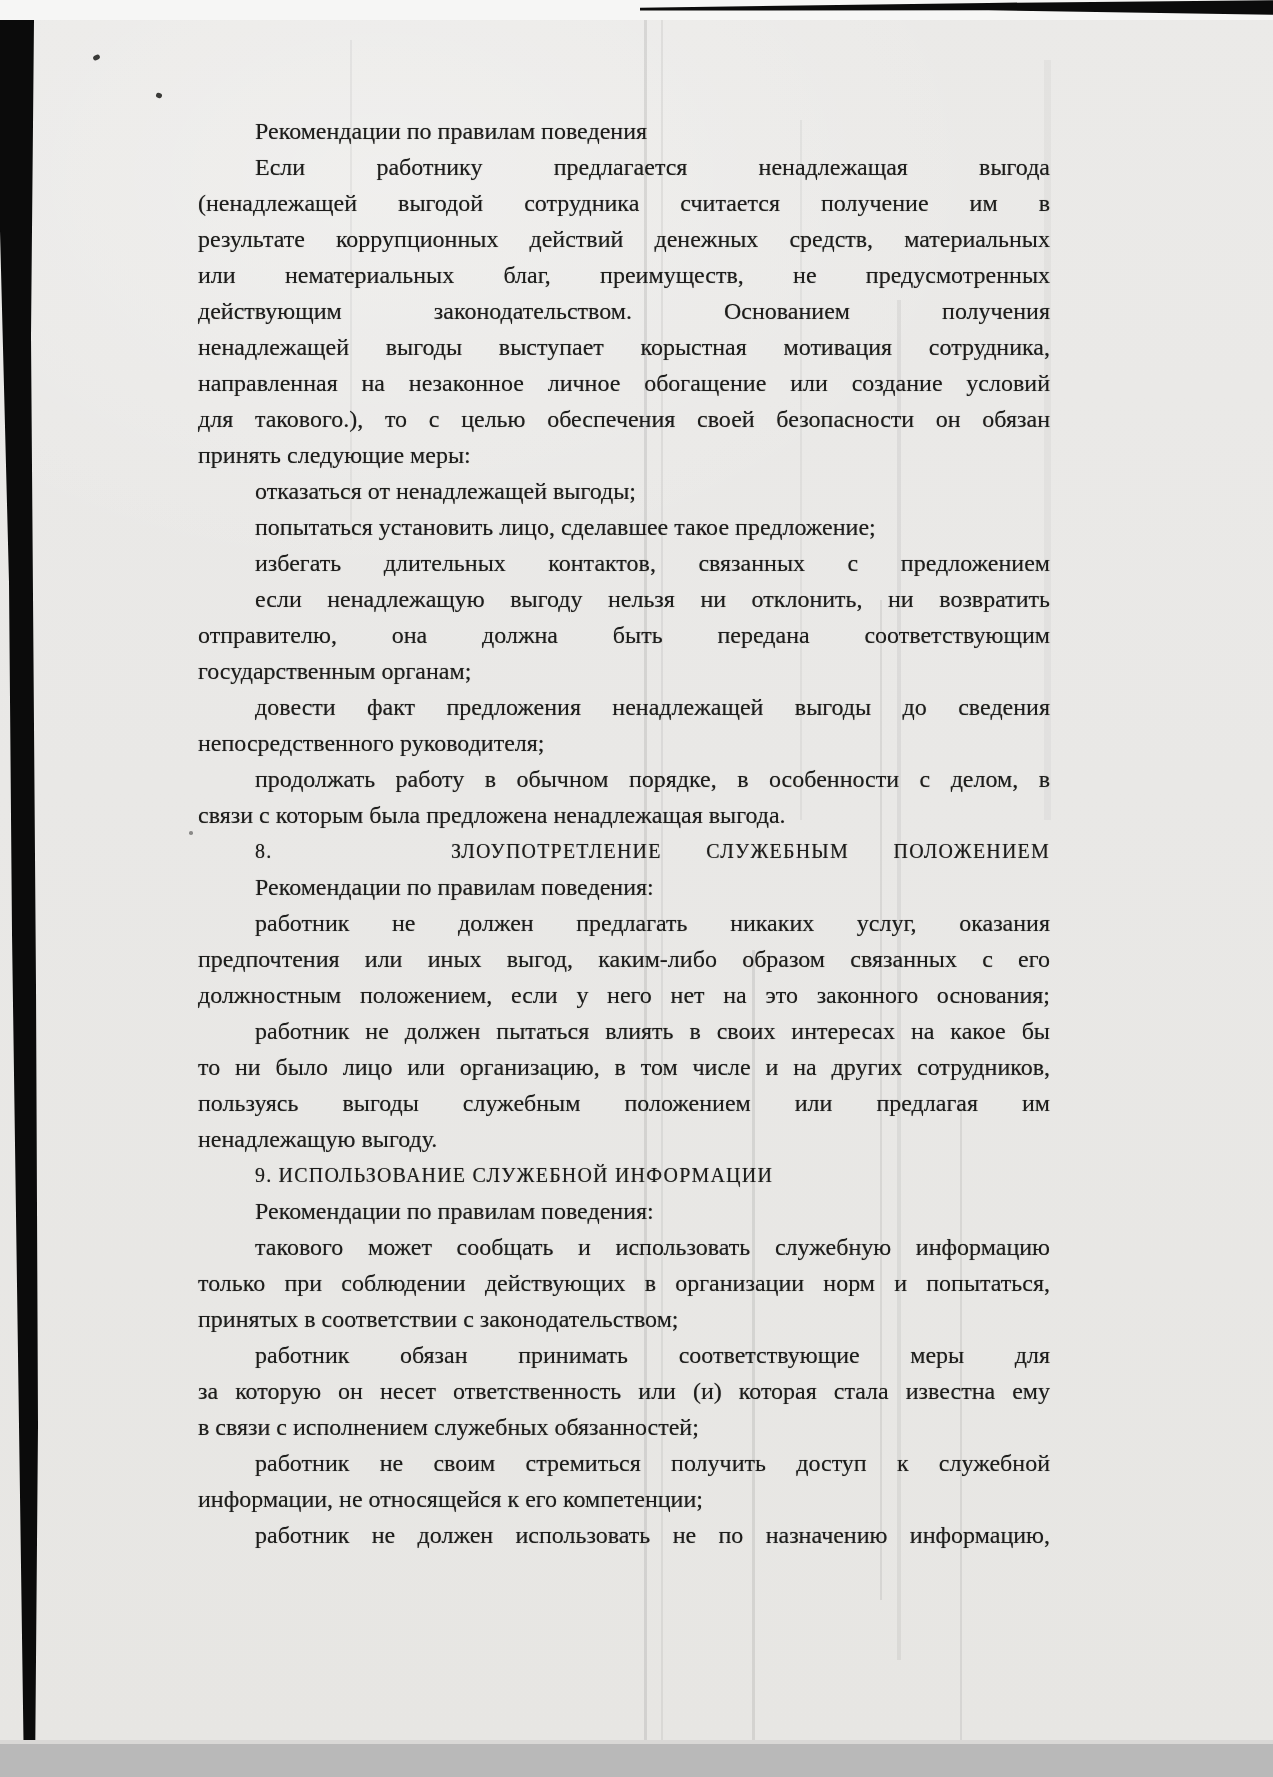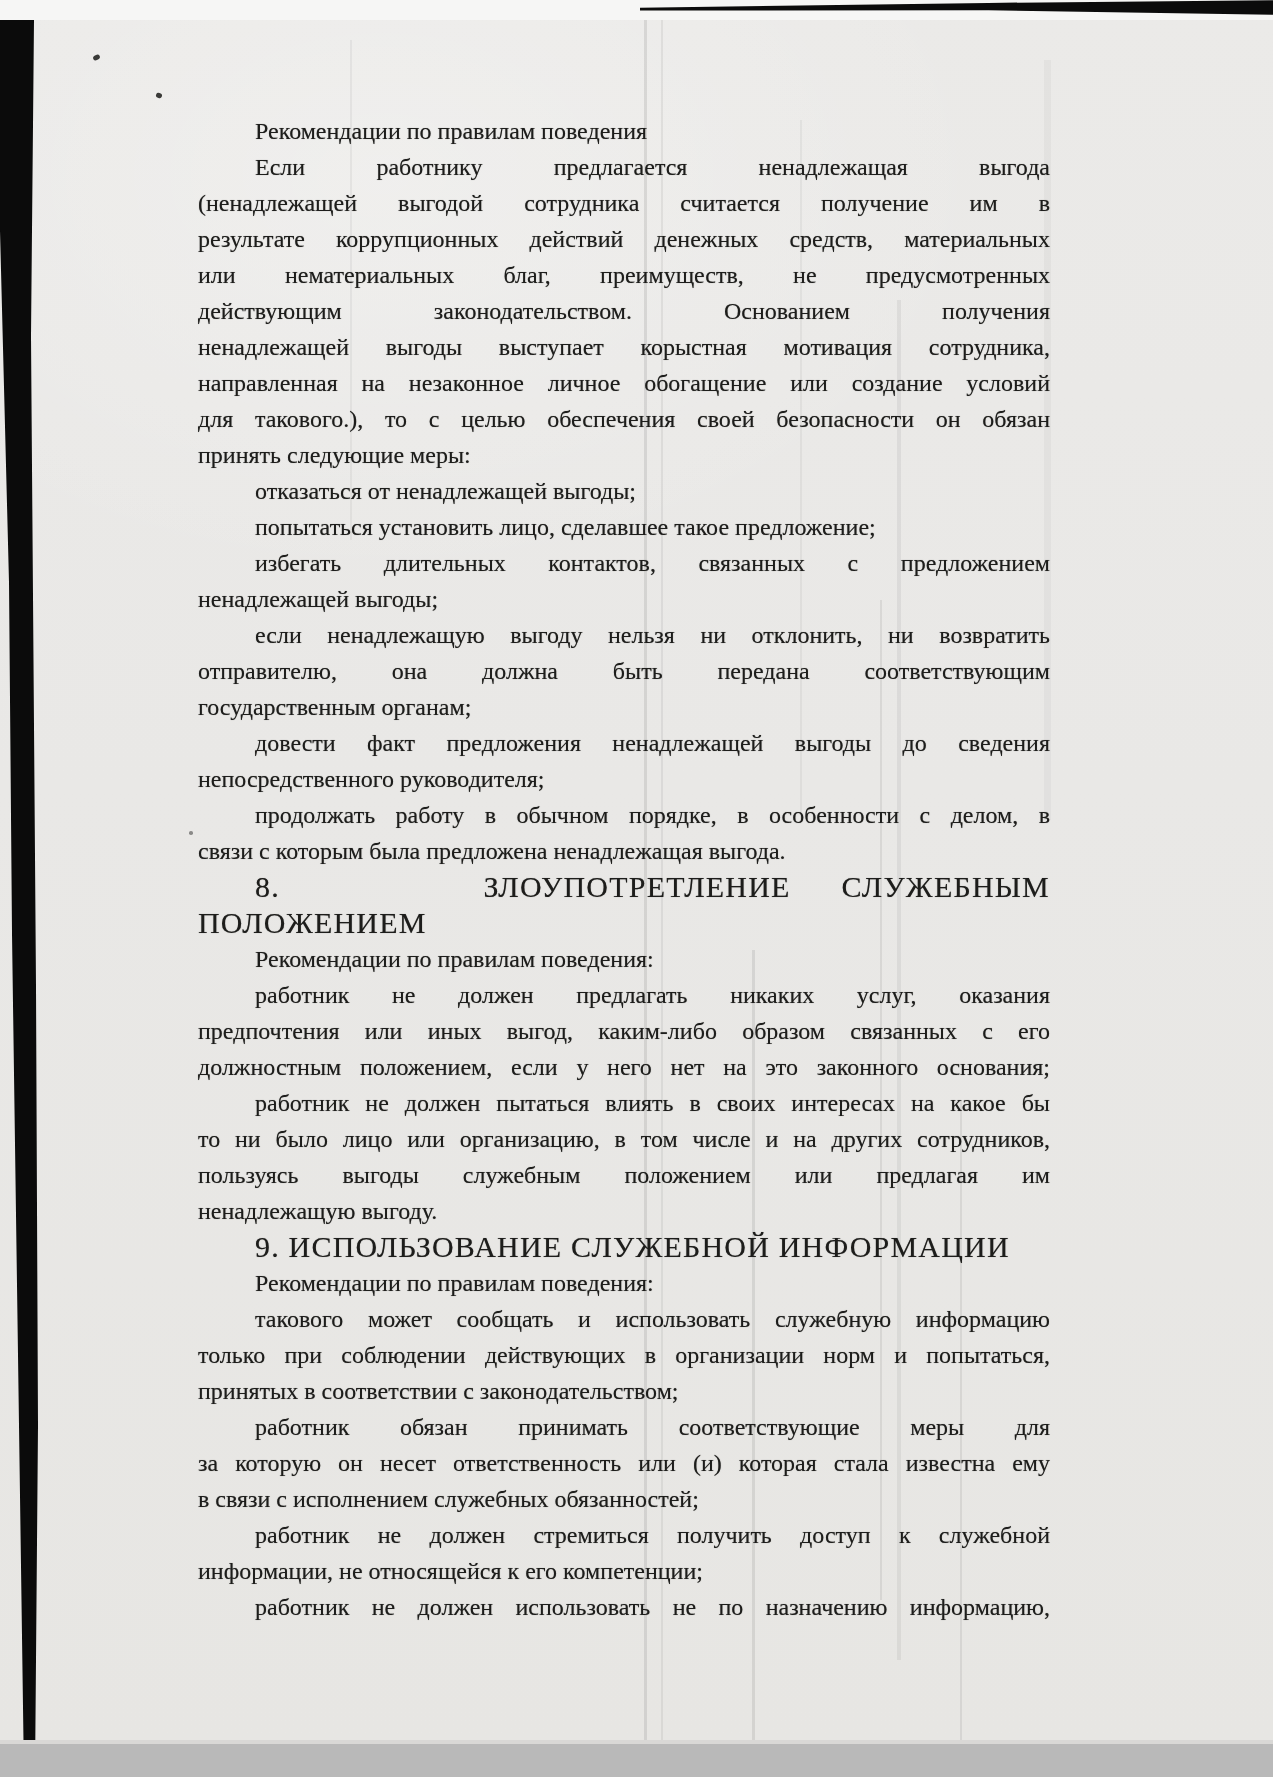--- a/index.html
+++ b/index.html
@@ -64,21 +64,21 @@
   .textblock {
     position: absolute; left: 198px; top: 113px; width: 852px;
     color: #1d1d1b;
     font-size: 24px;
     line-height: 36px;
     text-shadow: 0 0 0.8px rgba(30,30,28,0.55);
   }
   .line { min-height: 36px; white-space: normal; }
   .line.just { text-align: justify; text-align-last: justify; }
   .line.indent { text-indent: 57px; }
-  .line.heading { font-size: 30px; letter-spacing: 1.2px; }
+  .line.heading { font-size: 20px; letter-spacing: 1.2px; }
 </style>
 </head>
 <body>
 
 <div class="scan">
   <div class="top-strip"></div>
 
   <div class="vstreak s1"></div>
   <div class="vstreak s2"></div>
   <div class="vstreak s3"></div>
@@ -105,21 +105,20 @@
       <div class="line just">результате коррупционных действий денежных средств, материальных</div>
       <div class="line just">или нематериальных благ, преимуществ, не предусмотренных</div>
       <div class="line just">действующим законодательством. Основанием получения</div>
       <div class="line just">ненадлежащей выгоды выступает корыстная мотивация сотрудника,</div>
       <div class="line just">направленная на незаконное личное обогащение или создание условий</div>
       <div class="line just">для такового.), то с целью обеспечения своей безопасности он обязан</div>
       <div class="line">принять следующие меры:</div>
       <div class="line indent">отказаться от ненадлежащей выгоды;</div>
       <div class="line indent">попытаться установить лицо, сделавшее такое предложение;</div>
       <div class="line indent just">избегать длительных контактов, связанных с предложением</div>
-      <div class="line">ненадлежащей выгоды;</div>
       <div class="line indent just">если ненадлежащую выгоду нельзя ни отклонить, ни возвратить</div>
       <div class="line just">отправителю, она должна быть передана соответствующим</div>
       <div class="line">государственным органам;</div>
       <div class="line indent just">довести факт предложения ненадлежащей выгоды до сведения</div>
       <div class="line">непосредственного руководителя;</div>
       <div class="line indent just">продолжать работу в обычном порядке, в особенности с делом, в</div>
       <div class="line">связи с которым была предложена ненадлежащая выгода.</div>
       <div class="line indent just heading">8.&nbsp;&nbsp;&nbsp;&nbsp;ЗЛОУПОТРЕТЛЕНИЕ СЛУЖЕБНЫМ ПОЛОЖЕНИЕМ</div>
       <div class="line indent">Рекомендации по правилам поведения:</div>
       <div class="line indent just">работник не должен предлагать никаких услуг, оказания</div>
@@ -130,17 +129,17 @@
       <div class="line just">пользуясь выгоды служебным положением или предлагая им</div>
       <div class="line">ненадлежащую выгоду.</div>
       <div class="line indent heading">9.&nbsp;ИСПОЛЬЗОВАНИЕ СЛУЖЕБНОЙ ИНФОРМАЦИИ</div>
       <div class="line indent">Рекомендации по правилам поведения:</div>
       <div class="line indent just">такового может сообщать и использовать служебную информацию</div>
       <div class="line just">только при соблюдении действующих в организации норм и попытаться,</div>
       <div class="line">принятых в соответствии с законодательством;</div>
       <div class="line indent just">работник обязан принимать соответствующие меры для</div>
       <div class="line just">за которую он несет ответственность или (и) которая стала известна ему</div>
       <div class="line">в связи с исполнением служебных обязанностей;</div>
-      <div class="line indent just">работник не должен стремиться получить доступ к служебной</div>
+      <div class="line indent just">работник не своим стремиться получить доступ к служебной</div>
       <div class="line">информации, не относящейся к его компетенции;</div>
       <div class="line indent just">работник не должен использовать не по назначению информацию,</div>
     </div>
 </div>
 
 </body></html>

